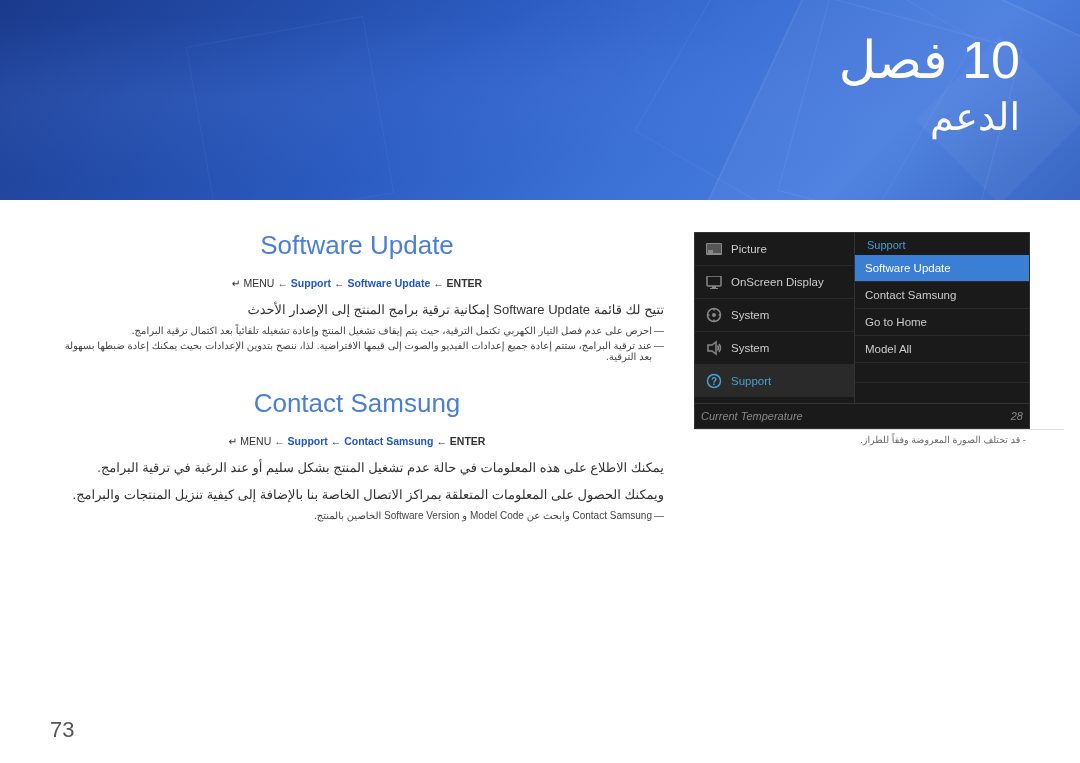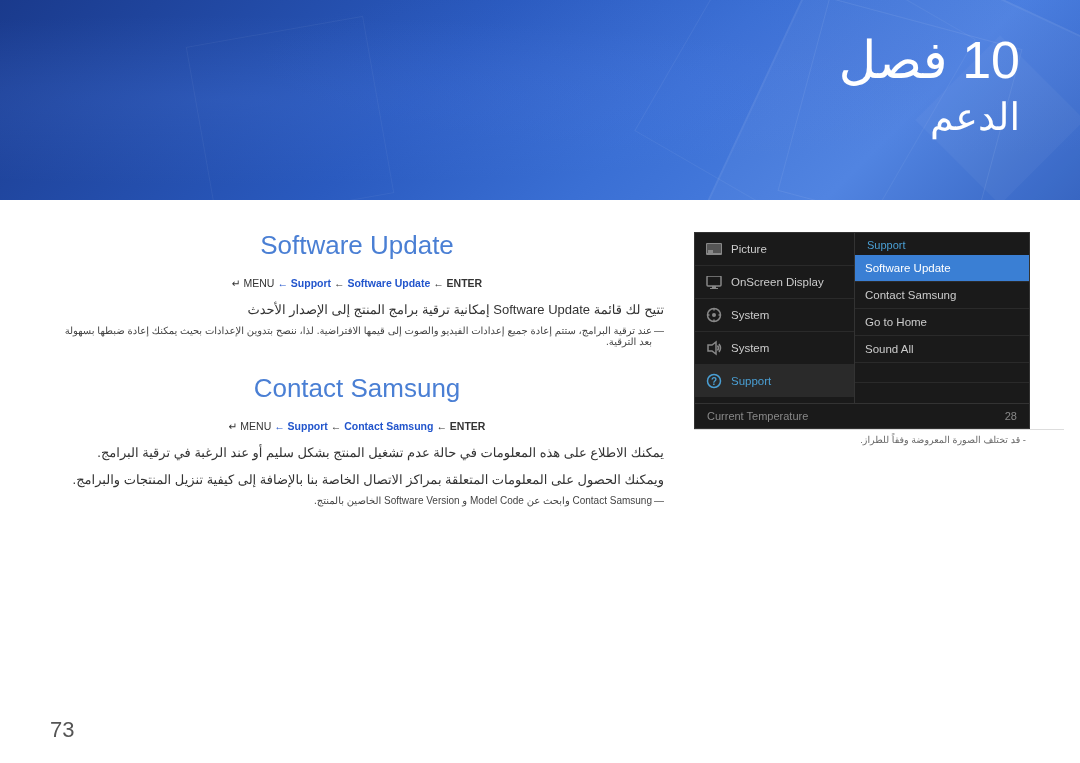--- a/index.html
+++ b/index.html
@@ -194,24 +194,25 @@
       color: #fff;
     }
 
     .menu-left-active {
       background: #2a2a2a;
     }
 
     .tv-menu-bottom {
       background: #1a1a1a;
       border-top: 1px solid #333;
-      padding: 6px 12px;
+      padding: 6px 6px;
       display: flex;
       align-items: center;
       justify-content: space-between;
+      font-style: italic;
     }
     .temp-label {
       color: #888;
       font-size: 11px;
     }
     .temp-value {
       color: #888;
       font-size: 11px;
     }
 
@@ -305,20 +306,21 @@
         <span class="highlight">← </span>
         <span class="highlight">Support</span>
         <span> ← </span>
         <span class="highlight">Software Update</span>
         <span> ← </span>
         <span><strong>ENTER</strong> ↵</span>
       </div>
 
       <p class="arabic-text">تتيح لك قائمة Software Update إمكانية ترقية برامج المنتج إلى الإصدار الأحدث</p>
 
+      <div class="note-line">احرص على عدم فصل التيار الكهربي تكتمل الترقية، حيث يتم إيقاف تشغيل المنتج وإعادة تشغيله تلقائياً بعد اكتمال ترقية البرامج.</div>
       <div class="note-line">عند ترقية البرامج، ستتم إعادة جميع إعدادات الفيديو والصوت إلى قيمها الافتراضية. لذا، ننصح بتدوين الإعدادات بحيث يمكنك إعادة ضبطها بسهولة بعد الترقية.</div>
     </div>
 
     <div class="section-two">
       <h2 class="section-title">Contact Samsung</h2>
 
       <div class="breadcrumb-line">
         <span>MENU </span>
         <span class="highlight">← </span>
         <span class="highlight">Support</span>
@@ -409,21 +411,21 @@
 
           <div class="menu-item-right">
             <span>Contact Samsung</span>
           </div>
 
           <div class="menu-item-right">
             <span>Go to Home</span>
           </div>
 
           <div class="menu-item-right">
-            <span>Sound All</span>
+            <span>Model All</span>
           </div>
 
           <div style="height:20px; border-bottom:1px solid #2a2a2a;"></div>
           <div style="height:20px;"></div>
         </div>
       </div>
 
       <div class="tv-menu-bottom">
         <span class="temp-label">Current Temperature</span>
         <span class="temp-value">28</span>

